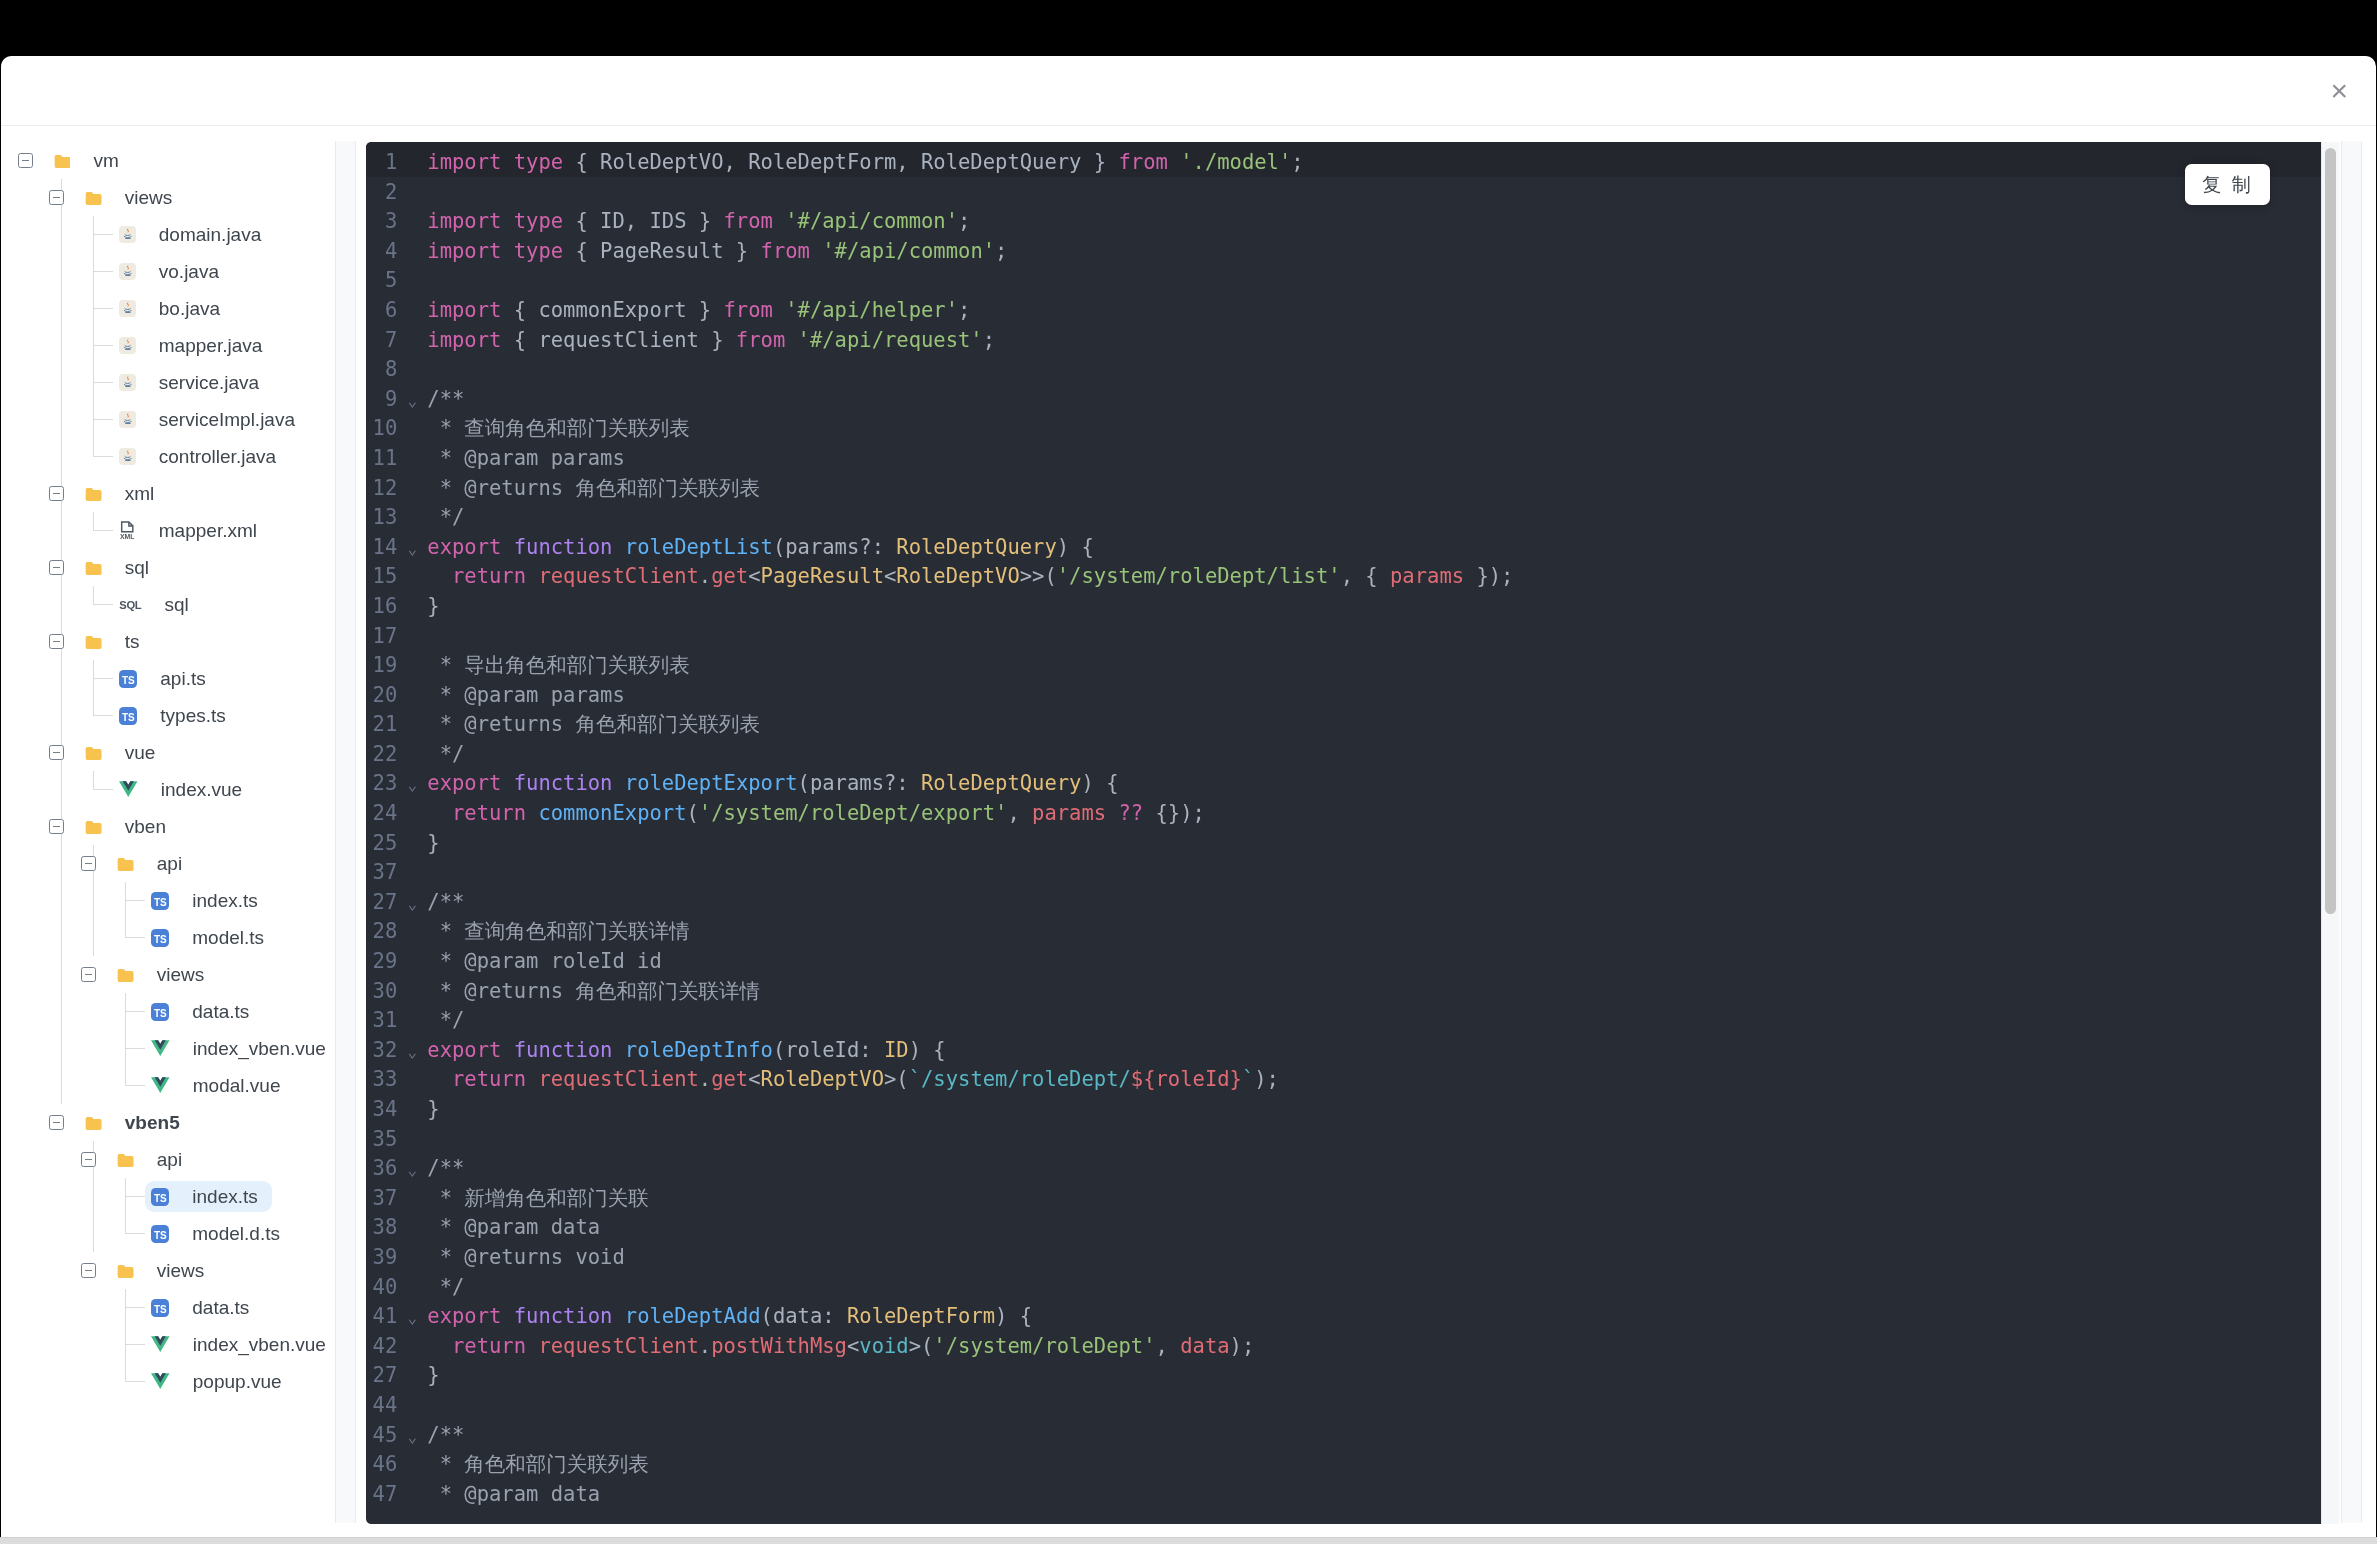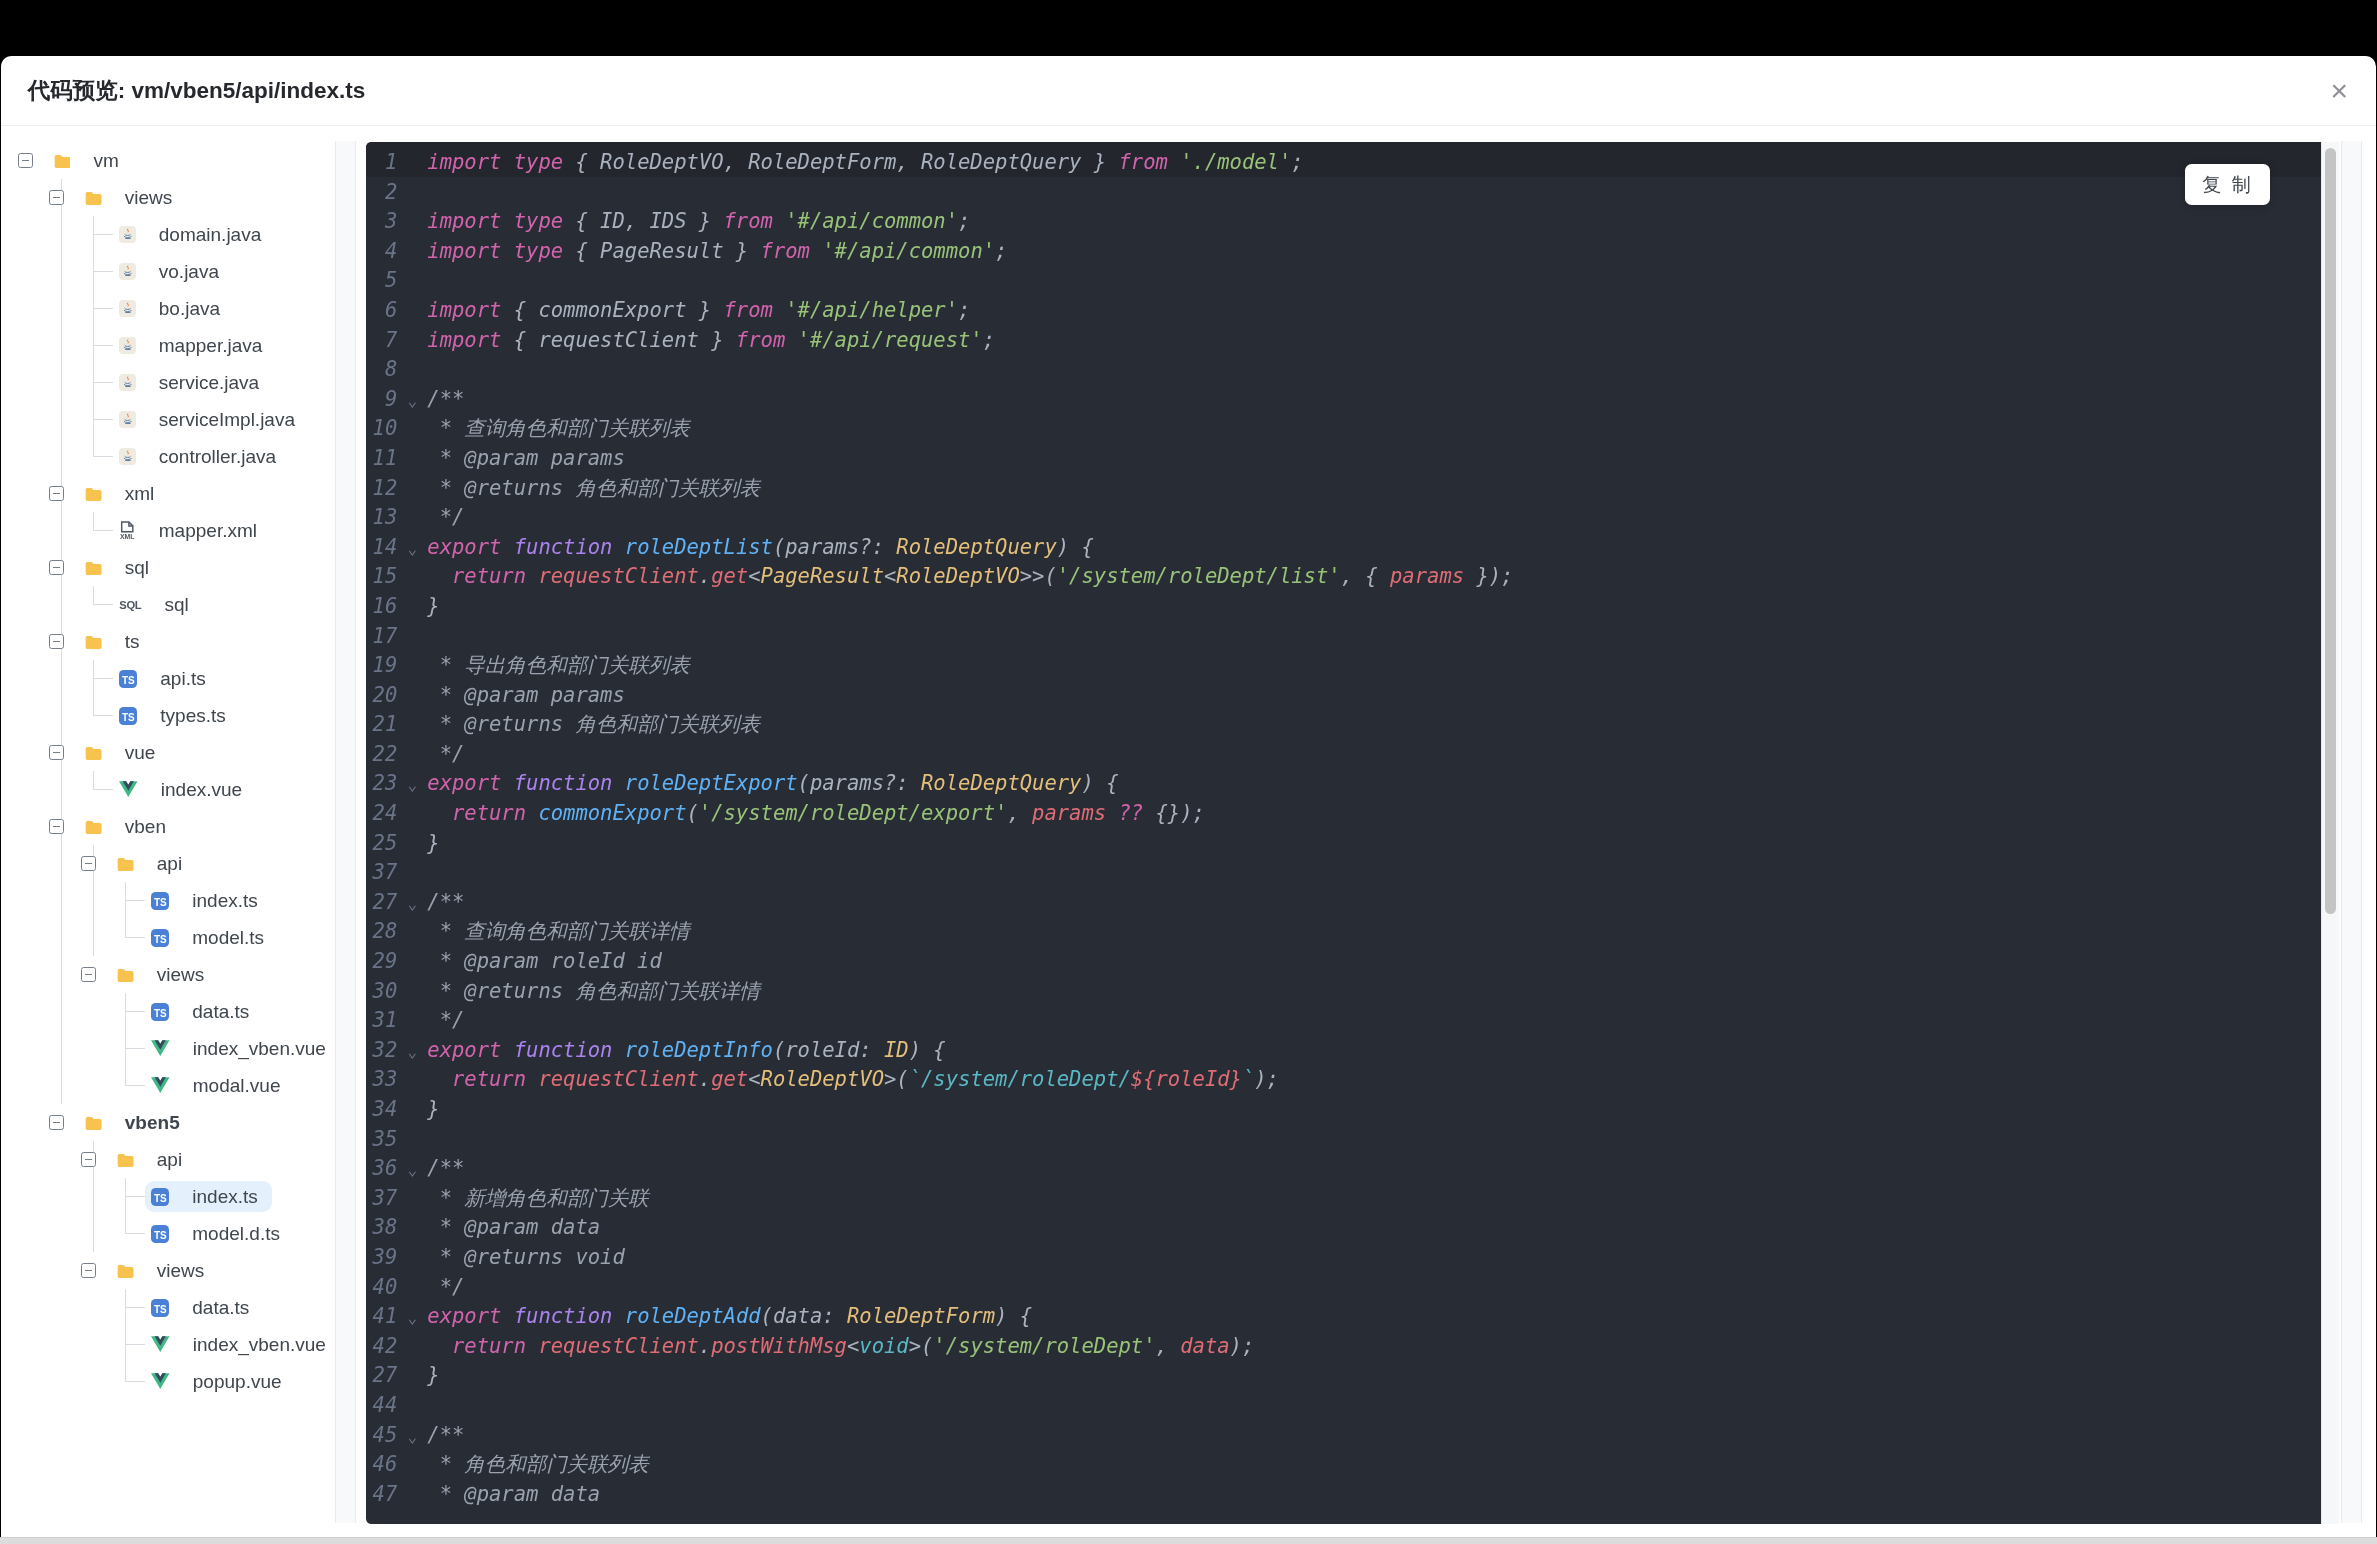--- a/index.html
+++ b/index.html
@@ -35,39 +35,38 @@
           border-left:0.7px solid #eaeaea;border-right:0.7px solid #eaeaea;box-sizing:border-box;}
   .vtrack.tree-track{left:334px;}
   .vtrack.outer-track{left:2340px;}
   .bottom-bar{position:absolute;left:0;bottom:0;width:2377px;height:6px;background:#dcdcdc;border-top:0.7px solid #cfcfcf;}
   
   .codewrap{position:absolute;left:365px;top:86px;width:1973px;height:1382px;}
   .darkpane{position:absolute;left:0;top:0;width:1955px;height:1382px;background:var(--code_bg,#282c34);
             border-radius:5.3px 0 0 5.3px;overflow:hidden;}
   .active-strip{position:absolute;left:0;top:0;width:100%;height:35px;background:var(--active_line_bg,#23262d);}
   .codelines{position:absolute;left:0;top:6px;right:0;bottom:0;overflow:hidden;
-             font-family:"DejaVu Sans Mono", monospace;font-size:20.5px;font-style:italic;}
+             font-family:"DejaVu Sans Mono", monospace;font-size:20.5px;}
   .cl{height:29.6px;line-height:29.6px;white-space:pre;}
   .ln{display:inline-block;width:31px;text-align:right;color:var(--gutter,#6a7489);}
   .fold{display:inline-block;width:30px;text-align:center;color:var(--gutter,#6a7489);font-size:16px;}
   .tk-kw{color:var(--kw,#d263ad);} .tk-st{color:var(--st,#ab82f0);} .tk-fn{color:var(--fn,#5fb2f5);}
   .tk-ty{color:var(--ty,#e3bf7a);} .tk-pr{color:var(--pr,#e06c75);} .tk-s{color:var(--str,#98c379);}
   .tk-ts{color:var(--tstr,#59b8c5);} .tk-c{color:var(--cmt,#9aa2af);} .tk-p{color:var(--pln,#aab2bf);}
   .code-track{position:absolute;right:0;top:0;width:18.5px;height:1382px;background:#f6f7f8;border-left:0.7px solid #e8e8e8;box-sizing:border-box;}
   .code-thumb{position:absolute;left:3.3px;top:6px;width:11.2px;height:766px;background:#c4c4c4;border-radius:6px;}
   .copy-btn{position:absolute;left:1819px;top:22px;width:85px;height:41px;background:#fff;border:none;border-radius:6.6px;
             box-shadow:0 1.3px 8px rgba(0,0,0,.22);font-size:19px;color:#40464e;font-family:"Liberation Sans",sans-serif;
             letter-spacing:2.6px;cursor:pointer;}
 </style>
 </head>
 <body>
 
 <div class="modal">
   <div class="modal-header">
-    <div class="modal-title">代码预览: vm/vben5/api/index.ts</div>
     <div class="close-btn">×</div>
   </div>
 
   <div class="tree">
       <div class="trow" style="padding-left: 4.6px;">
         <span class="toggle">
           <i></i>
         </span>
         <span class="ticon">
           <svg width="16.5" height="14" viewBox="0 0 25 21">

